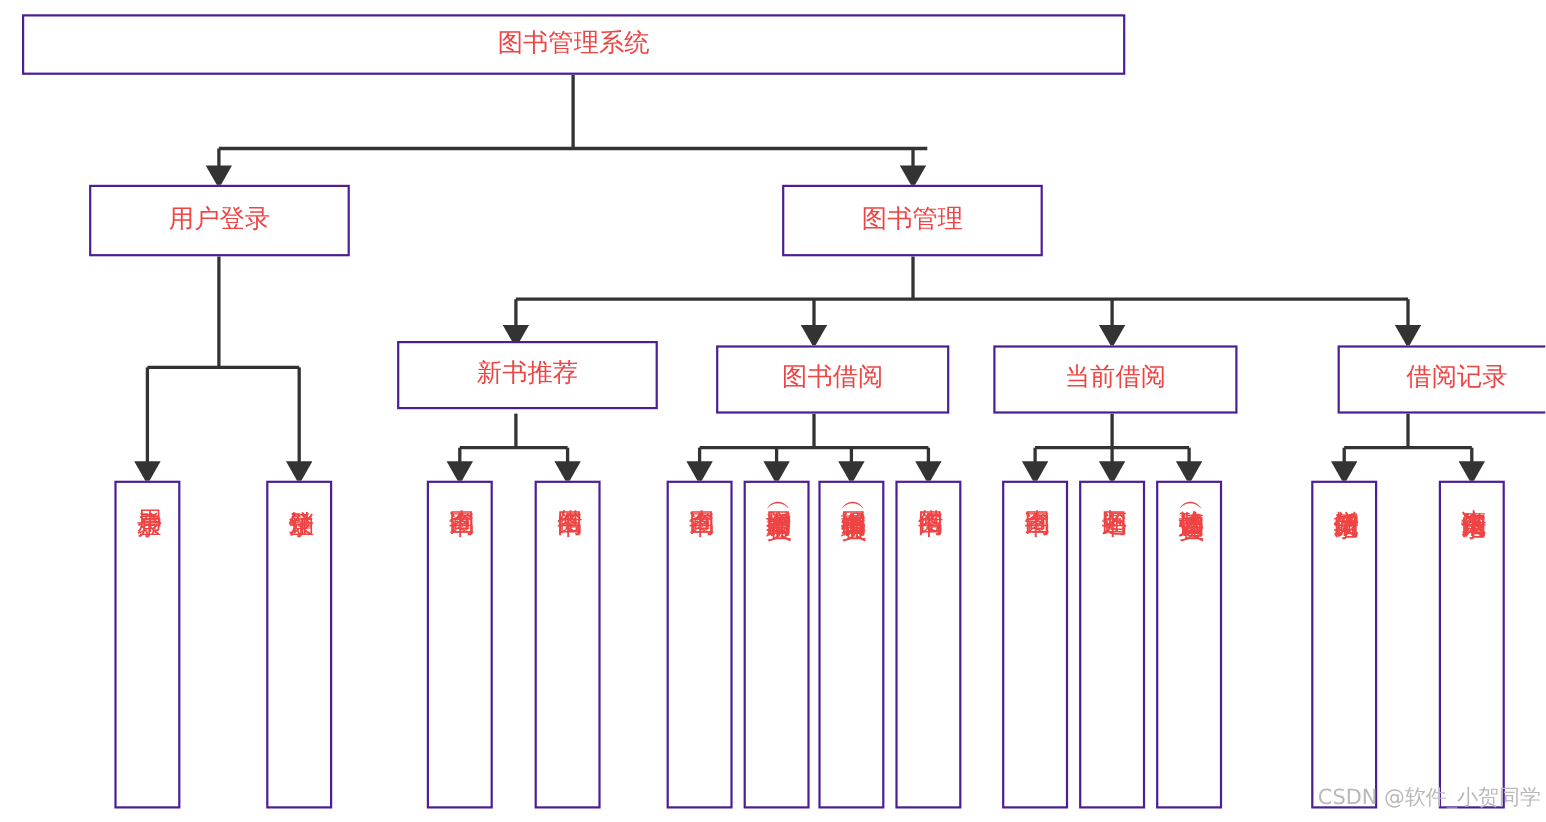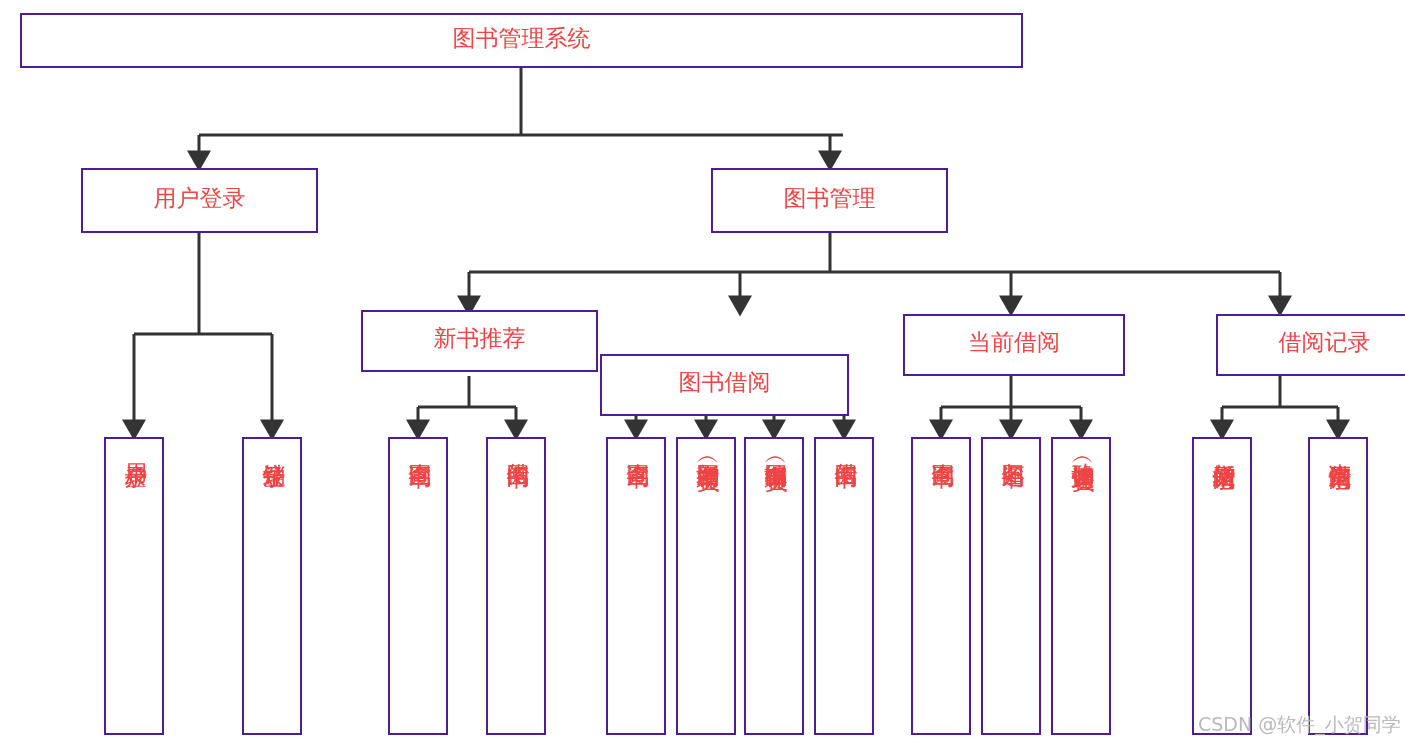--- a/index.html
+++ b/index.html
@@ -136,21 +136,21 @@
   <div class="node horiz" style="left:81px; top:168px; width:237px; height:65px;">
     <span class="label">用户登录</span>
   </div>
   <div class="node horiz" style="left:711px; top:168px; width:237px; height:65px;">
     <span class="label">图书管理</span>
   </div>
 
   <div class="node horiz" style="left:361px; top:298px; width:237px; height:62px;margin-top:12px;">
     <span class="label">新书推荐</span>
   </div>
-  <div class="node horiz" style="left:600px; top:314px; width:249px; height:62px;margin-top:40px;">
+  <div class="node horiz" style="left:651px; top:314px; width:212px; height:62px;">
     <span class="label">图书借阅</span>
   </div>
   <div class="node horiz" style="left:903px; top:314px; width:222px; height:62px;">
     <span class="label">当前借阅</span>
   </div>
   <div class="node horiz" style="left:1172px; top:314px; width:217px; height:62px;margin-left:44px;">
     <span class="label">借阅记录</span>
   </div>
 
   <div class="node vert" style="left:104px; top:437px; width:60px; height:298px;">

